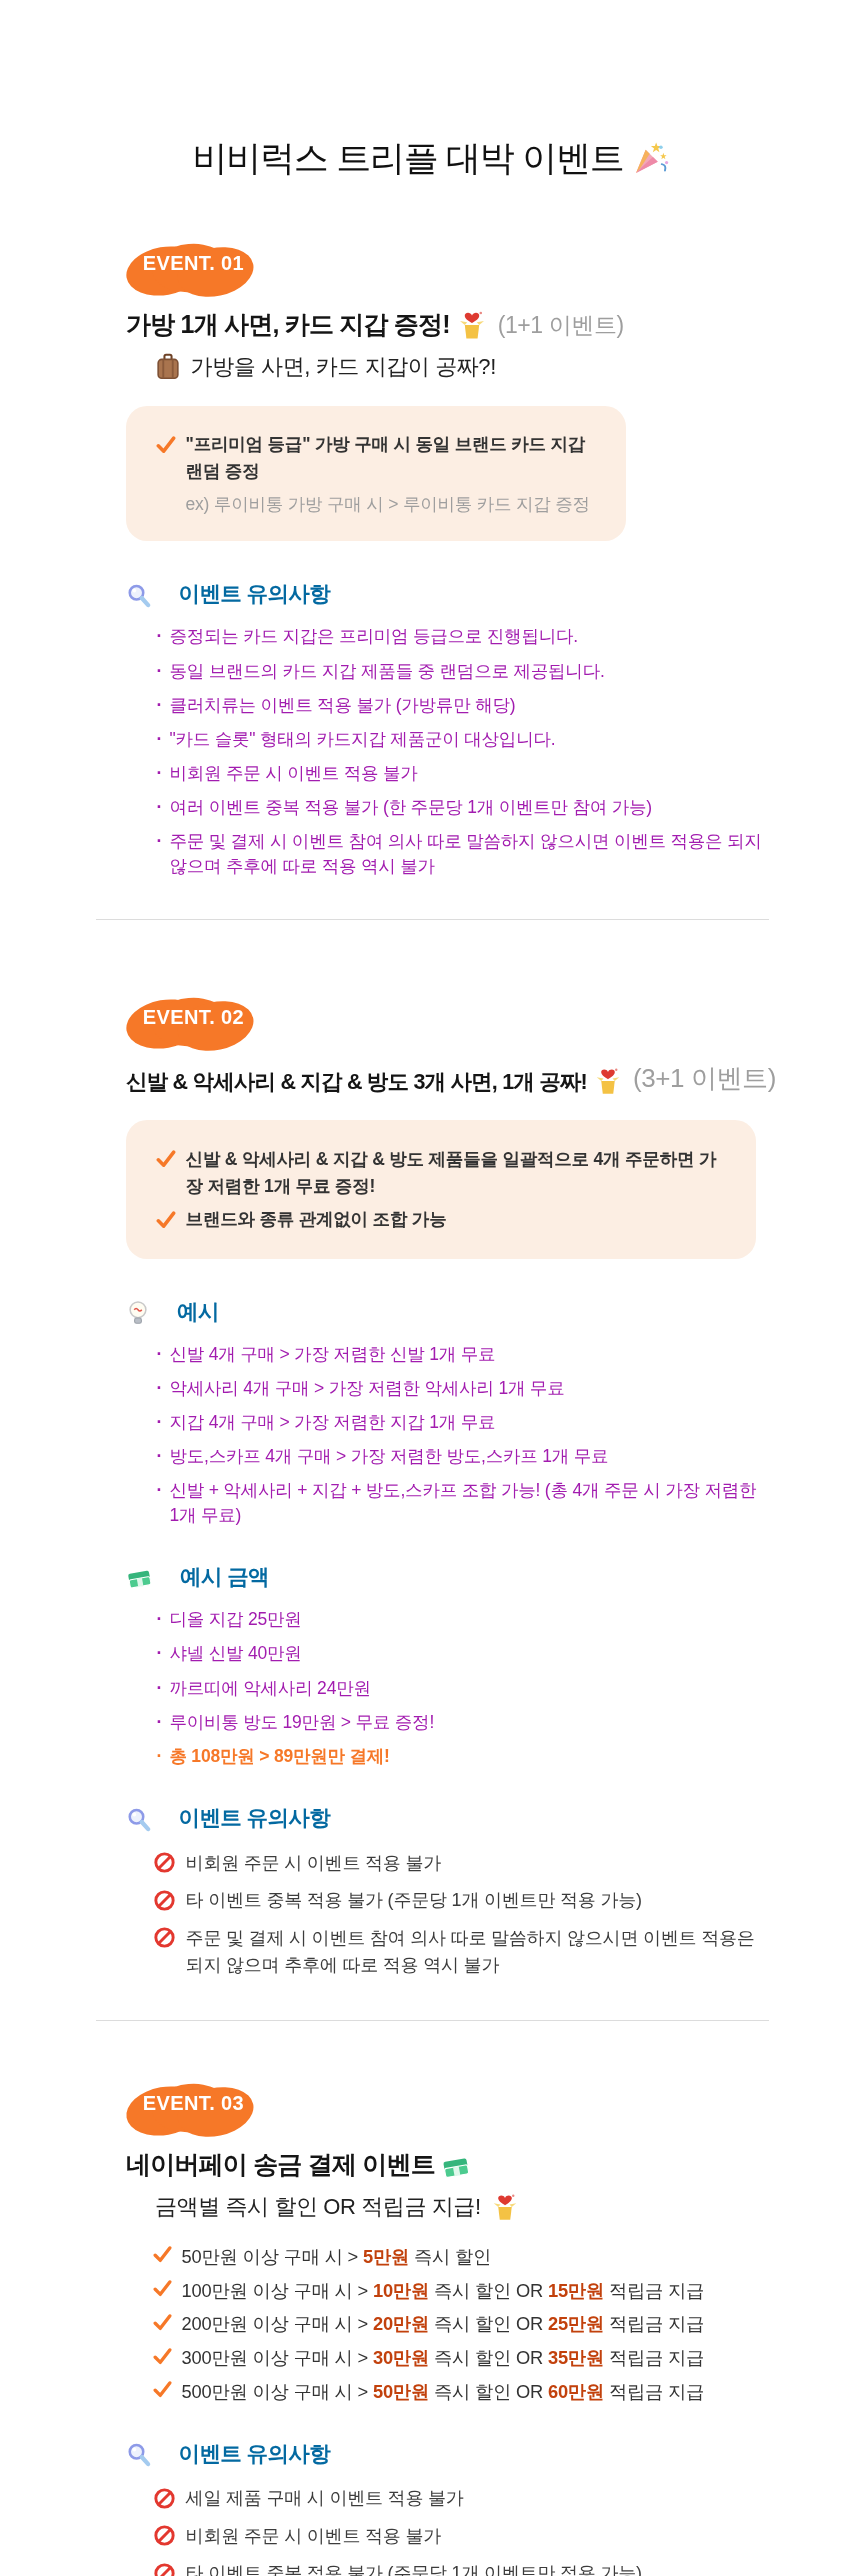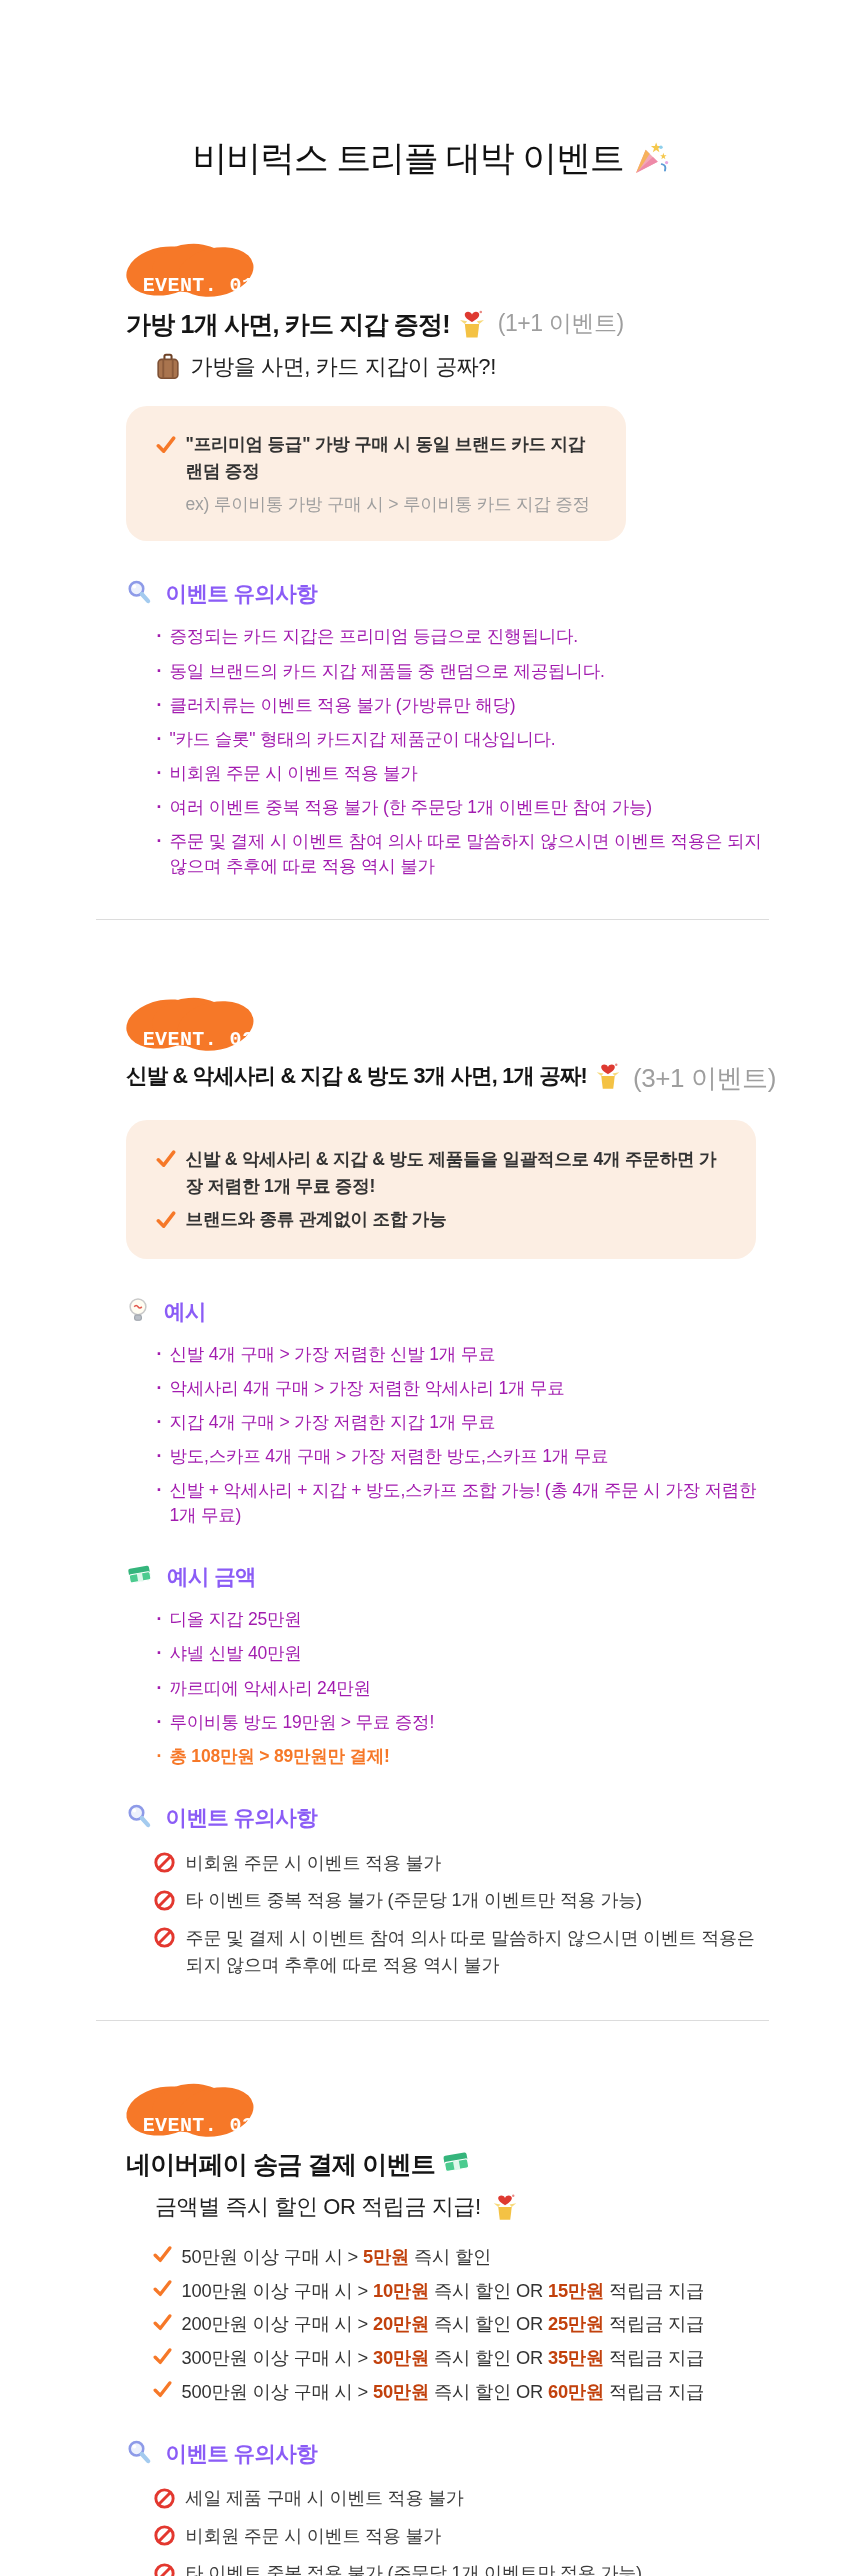--- a/index.html
+++ b/index.html
@@ -38,26 +38,26 @@
   
   .badge { position: relative; width: 132px; height: 49px; margin-bottom: 14.4px; }
   .badge .blob {
     position: absolute; background: #F67828; border-radius: 50%;
     width: 77px; height: 48px; top: 0;
   }
   .badge .b1 { left: 0;  top: 2.4px;  transform: rotate(-10deg); }
   .badge .b2 { left: 26px; top: 0;  transform: rotate(-5deg); }
   .badge .b3 { left: 51px; top: 4px; transform: rotate(-12deg); }
   .badge-label {
-    position: absolute; left: 16.7px; top: 30px;
-    color: #ffffff; font-weight: 700; font-size: 20px; letter-spacing: 0.4px; font-family: Liberation Mono, monospace;
+    position: absolute; left: 16.7px; top: 8px;
+    color: #ffffff; font-weight: 700; font-size: 20px; letter-spacing: 0.4px;
   }
   
   .evt-heading {
-    display: flex; align-items: flex-start; gap: 6.4px;
+    display: flex; align-items: flex-end; gap: 6.4px;
     font-size: 25px; font-weight: 800; color: #151515;
     letter-spacing: -0.8px; white-space: nowrap;
   }
   .evt-heading.long { font-size: 21.5px; }
   .evt-heading .suffix { color: #9E9E9E; font-weight: 400; font-size: 23px; letter-spacing: -0.4px; margin-left: 3.2px; }
   .evt-heading.long .suffix { font-size: 26px; }
   .subtitle {
     margin: 11px 0 0 29px;
     display: flex; align-items: center; gap: 9.6px;
     font-size: 22px; color: #222; letter-spacing: -0.4px;
@@ -77,22 +77,22 @@
     line-height: 1.55; letter-spacing: -0.2px;
   }
   .hl-item + .hl-item { margin-top: 6.4px; }
   .hl-item .chk { flex: 0 0 auto; margin-top: 3.2px; }
   .hl-sub {
     margin: 6.4px 0 0 29.5px;
     font-size: 17.5px; color: #9E9E9E; font-weight: 400; letter-spacing: -0.2px;
   }
   
   .block-heading {
-    display: flex; align-items: flex-start; gap: 14px;
-    font-size: 21.5px; font-weight: 800; color: #8b5cf6; letter-spacing: -0.6px;
+    display: flex; align-items: flex-end; gap: 27px;
+    font-size: 21.5px; font-weight: 800; color: #0369a1; letter-spacing: -0.6px;
   }
   .mt-lg { margin-top: 38px; }
   .mt-md { margin-top: 35px; }
   
   .dot-list { list-style: none; margin: 16px 0 0 29px; padding: 0; }
   .dot-list li {
     position: relative; padding-left: 14.4px; margin-bottom: 9.6px;
     font-size: 17.5px; color: #a21caf; line-height: 1.4; letter-spacing: -0.2px;
     max-width: 630px;
   }

